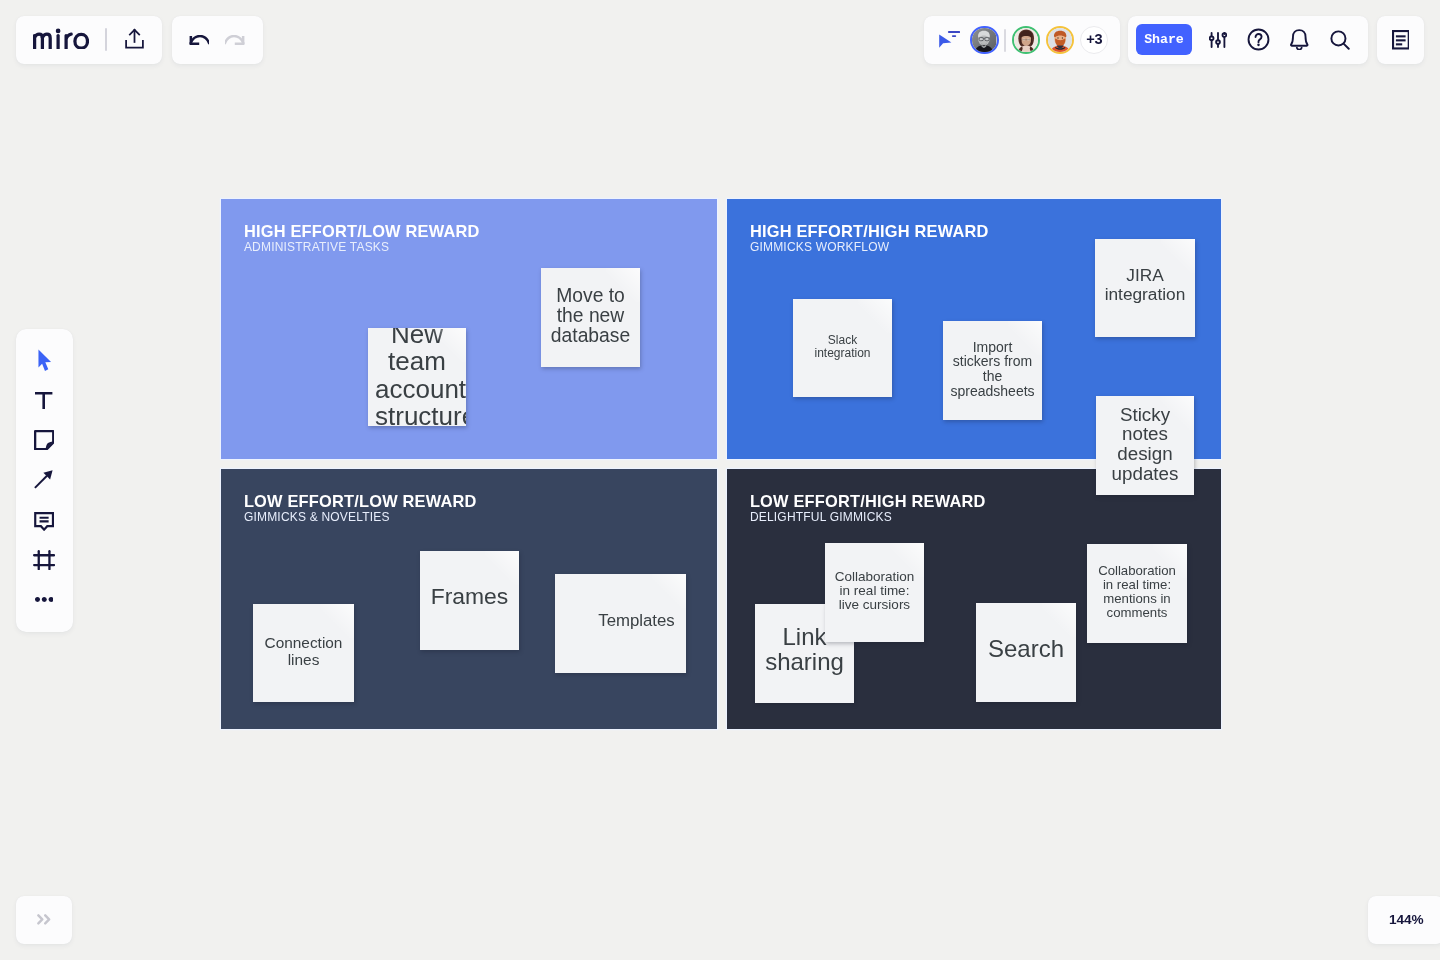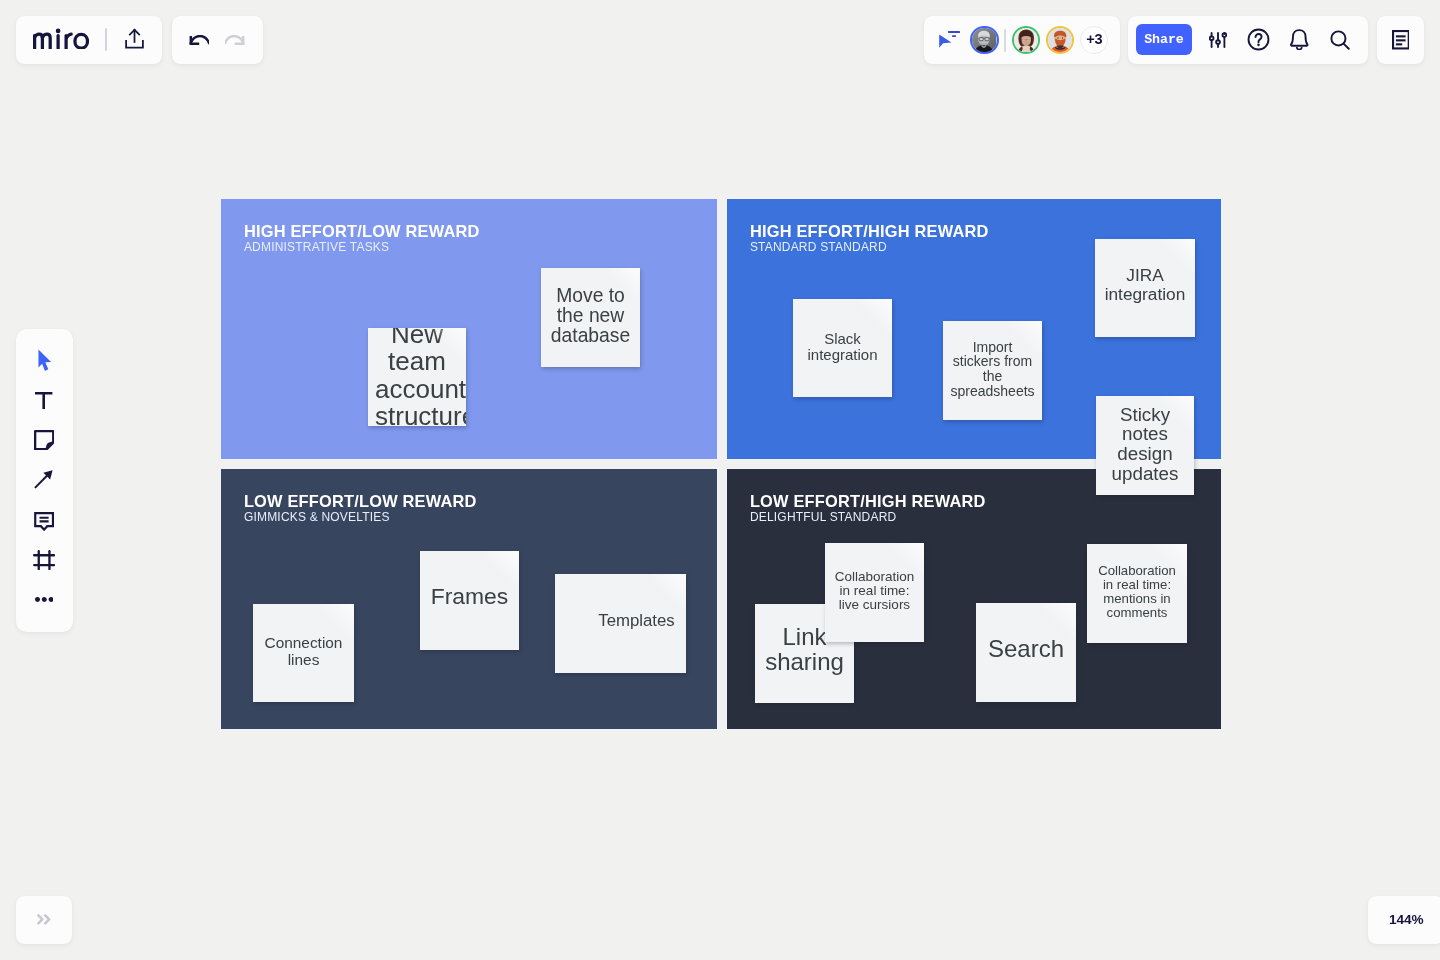--- a/index.html
+++ b/index.html
@@ -76,42 +76,42 @@
 
   <div id="board">
 
     <div class="quad" id="quad-0" style="left:221px;top:199px;width:496px;height:260px;background:#8099ee;">
       <div class="q-title">HIGH EFFORT/LOW REWARD</div>
       <div class="q-sub">ADMINISTRATIVE TASKS</div>
     </div>
 
     <div class="quad" id="quad-1" style="left:727px;top:199px;width:494px;height:260px;background:#3b72dc;">
       <div class="q-title">HIGH EFFORT/HIGH REWARD</div>
-      <div class="q-sub">STANDARD STANDARD</div>
+      <div class="q-sub">GIMMICKS WORKFLOW</div>
     </div>
 
     <div class="quad" id="quad-2" style="left:221px;top:469px;width:496px;height:260px;background:#38455f;">
       <div class="q-title">LOW EFFORT/LOW REWARD</div>
       <div class="q-sub">GIMMICKS &amp; NOVELTIES</div>
     </div>
 
     <div class="quad" id="quad-3" style="left:727px;top:469px;width:494px;height:260px;background:#2a2f3e;">
       <div class="q-title">LOW EFFORT/HIGH REWARD</div>
-      <div class="q-sub">DELIGHTFUL STANDARD</div>
+      <div class="q-sub">DELIGHTFUL GIMMICKS</div>
     </div>
 
     <div class="note" style="left:368px;top:328px;width:98px;height:98px;font-size:26px;">
       <div class="nt">New team account structure</div>
       </div>
 
     <div class="note" style="left:541px;top:268px;width:99px;height:99px;font-size:19.3px;">
       <div class="nt">Move to the new database</div>
       </div>
 
-    <div class="note" style="left:793px;top:299px;width:99px;height:98px;font-size:15px;">
+    <div class="note" style="left:793px;top:299px;width:99px;height:98px;font-size:12px;">
       <div class="nt">Slack integration</div>
       </div>
 
     <div class="note" style="left:943px;top:321px;width:99px;height:99px;font-size:14.0px;">
       <div class="nt">Import stickers from the spreadsheets</div>
       </div>
 
     <div class="note" style="left:1095px;top:239px;width:100px;height:98px;font-size:17.3px;">
       <div class="nt" style="top:-3.5px">JIRA integration</div>
       </div>

